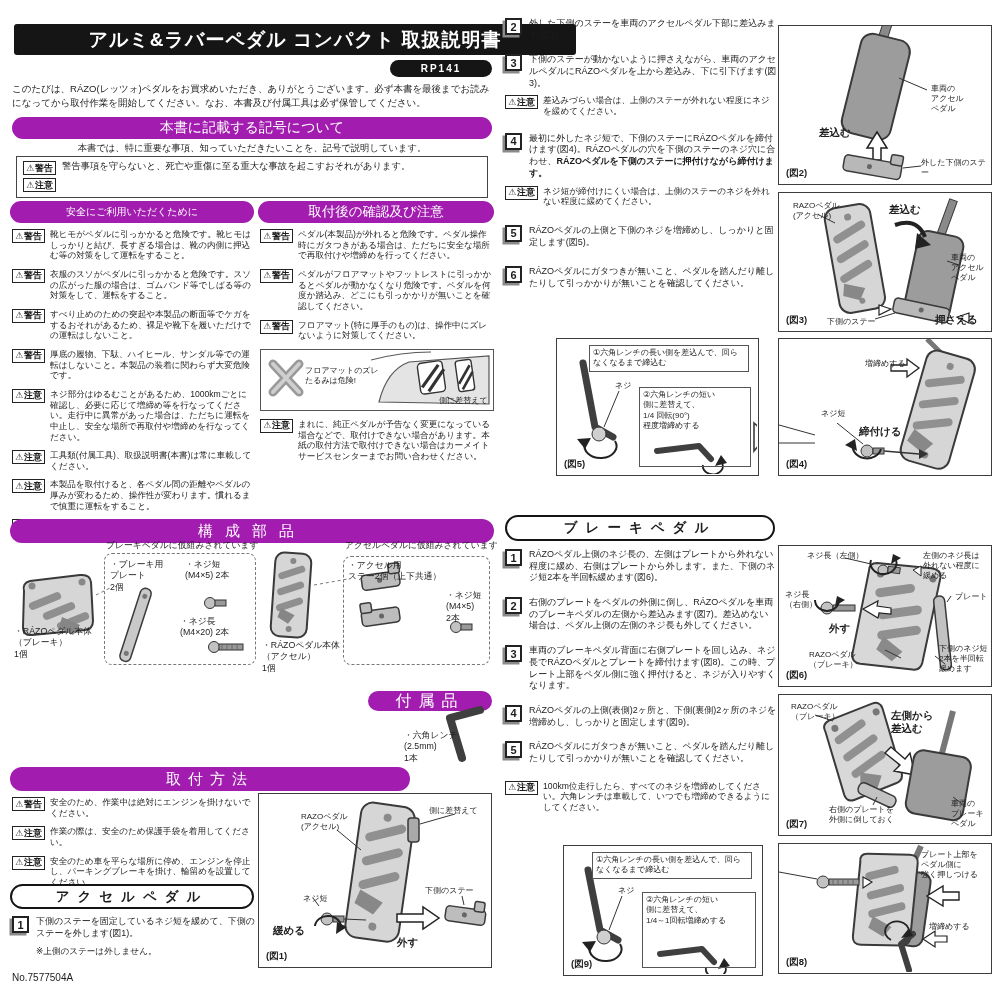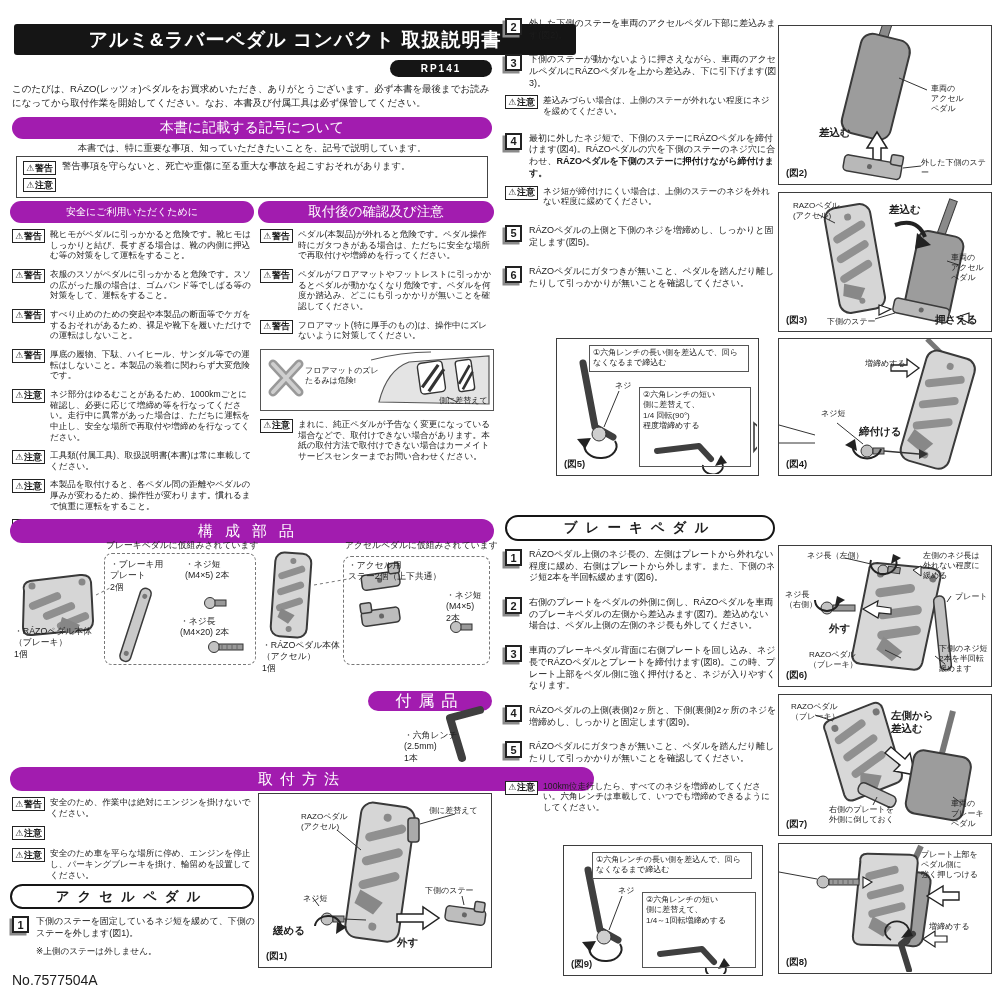--- a/index.html
+++ b/index.html
@@ -26,21 +26,21 @@
 .figcap{position:absolute;left:7px;bottom:4px;font-size:9.5px;font-weight:bold}
 .fl{position:absolute;font-size:8px;line-height:1.25;white-space:pre-line}
 .fla{position:absolute;font-size:10.5px;font-weight:bold;white-space:pre-line;line-height:1.2}
 .callout{position:absolute;border:1px solid #555;font-size:8px;line-height:1.3;padding:2px 3px;white-space:pre-line;background:transparent}
 .dashedbox{position:absolute;border:1.4px dashed #777;border-radius:8px}
 .plabel{position:absolute;font-size:8.8px;line-height:1.3;white-space:pre-line}
 .symbox{position:absolute;border:1.5px solid #444;padding:4px 6px;display:flex;flex-direction:column;gap:3px}
 .symrow{display:flex;gap:6px;align-items:flex-start}
 .symrow .witext{font-size:9.3px}
 .matbox{border:1.4px solid #555;height:62px;position:relative;margin:4px 0 8px 0}
-.docnum{position:absolute;font-size:14px}
+.docnum{position:absolute;font-size:10px}
 </style>
 </head>
 <body>
 
 <div class="titlebar" style="left:14px;top:24px;width:562px;height:31px">アルミ&amp;ラバーペダル コンパクト 取扱説明書</div>
 <div class="modelbadge" style="left:390px;top:60px;width:102px;height:17px">RP141</div>
 <div class="txt" style="left:12px;top:82px;width:482px">このたびは、RÁZO(レッツォ)ペダルをお買求めいただき、ありがとうございます。必ず本書を最後までお読みになってから取付作業を開始してください。なお、本書及び付属工具は必ず保管してください。</div>
 
 <div class="bar" style="left:12px;top:117px;width:480px;height:22px;font-size:14px">本書に記載する記号について</div>
 <div class="txt" style="left:12px;top:142px;width:480px;text-align:center;font-size:9.3px">本書では、特に重要な事項、知っていただきたいことを、記号で説明しています。</div>
@@ -251,34 +251,35 @@
  2本</div>
 
 <div class="bar" style="left:368px;top:691px;width:124px;height:20px;font-size:16px;letter-spacing:7px">付属品</div>
 <svg class="abs" style="left:428px;top:702px" width="66" height="66" viewBox="0 0 66 66">
   <path d="M52,8 L22,16 L34,56" fill="none" stroke="#3f3f3f" stroke-width="8" stroke-linecap="round" stroke-linejoin="round"></path>
 </svg>
 <div class="plabel" style="left:404px;top:730px">・六角レンチ
  (2.5mm)
  1本</div>
 
-<div class="bar" style="left:10px;top:767px;width:584px;height:24px;font-size:15px;letter-spacing:7px">取付方法</div>
+<div class="bar" style="left:10px;top:767px;width:400px;height:24px;font-size:15px;letter-spacing:7px">取付方法</div>
 <div class="abs" style="left:12px;top:797px;width:244px">
   <div class="witem">
       <span class="badge">
         <span class="tri">⚠</span>
         <span>警告</span>
       </span>
       <div class="witext">安全のため、作業中は絶対にエンジンを掛けないでください。</div>
     </div>
   <div class="witem">
       <span class="badge">
         <span class="tri">⚠</span>
         <span>注意</span>
       </span>
+      <div class="witext">作業の際は、安全のため保護手袋を着用してください。</div>
     </div>
   <div class="witem">
       <span class="badge">
         <span class="tri">⚠</span>
         <span>注意</span>
       </span>
       <div class="witext">安全のため車を平らな場所に停め、エンジンを停止し、パーキングブレーキを掛け、輪留めを設置してください。</div>
     </div>
 </div>
 <div class="pill" style="left:10px;top:884px;width:244px;height:25px">アクセルペダル</div>

